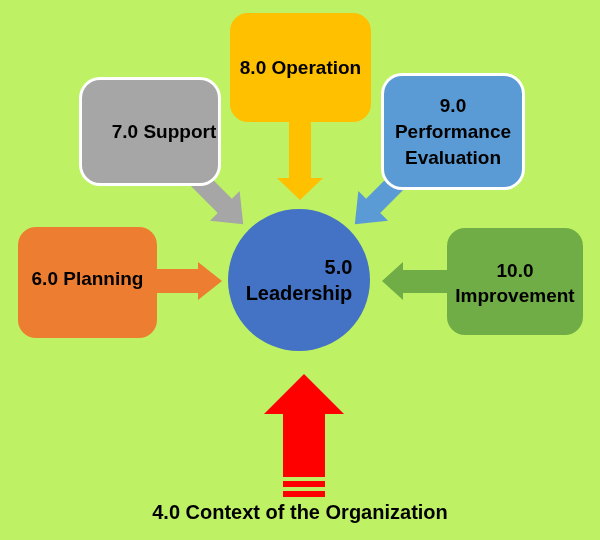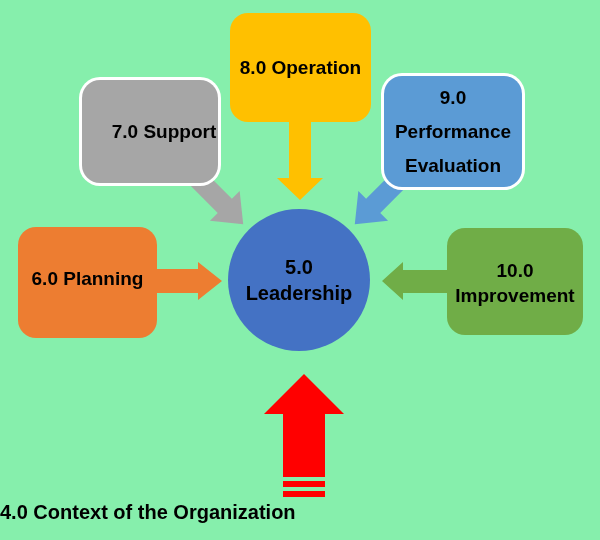--- a/index.html
+++ b/index.html
@@ -4,21 +4,21 @@
 <style>
   html, body {
     margin: 0;
     padding: 0;
     background: #ffffff;
   }
   .canvas {
     position: relative;
     width: 600px;
     height: 540px;
-    background: #86efac;
+    background: #bef264;
     overflow: hidden;
     font-family: "Liberation Sans", sans-serif;
   }
   .canvas svg {
     position: absolute;
     left: 0;
     top: 0;
   }
   .label {
     position: absolute;
@@ -26,28 +26,28 @@
     align-items: center;
     justify-content: center;
     text-align: center;
     font-weight: 700;
     font-size: 19px;
     line-height: 25px;
     color: #000000;
     white-space: pre-line;
     pointer-events: none;
   }
-  .label.performance { line-height: 34px; }
-  .label.leadership  { font-size: 20px; line-height: 26px; }
+  .label.performance { line-height: 26px; }
+  .label.leadership  { font-size: 20px; line-height: 26px; text-align: right; }
   .footer-label {
     position: absolute;
     left: 0;
     top: 499px;
     width: 600px;
-    text-align: left;
+    text-align: center;
     font-weight: 700;
     font-size: 20px;
     line-height: 26px;
     color: #000000;
   }
 </style>
 </head>
 <body>
 
 <div class="canvas">

